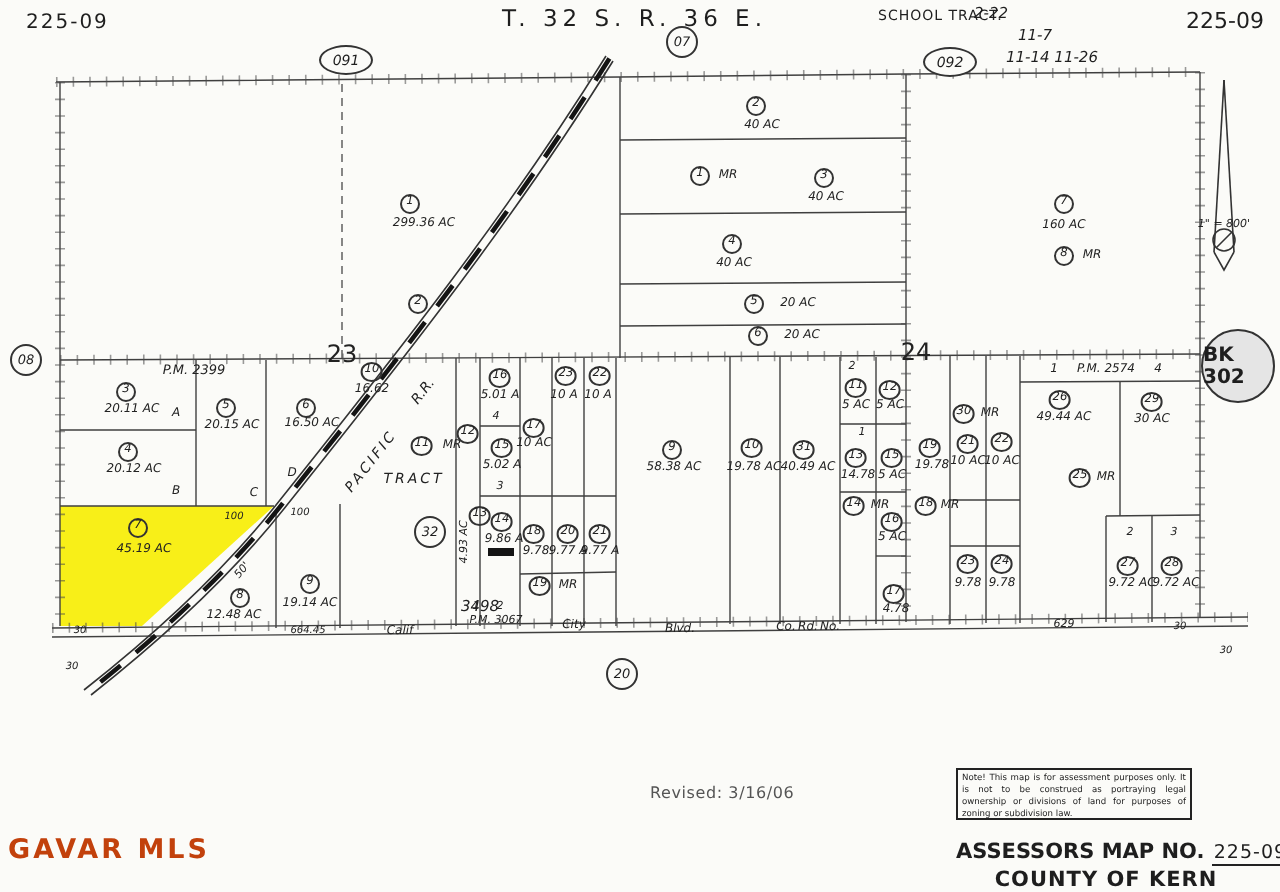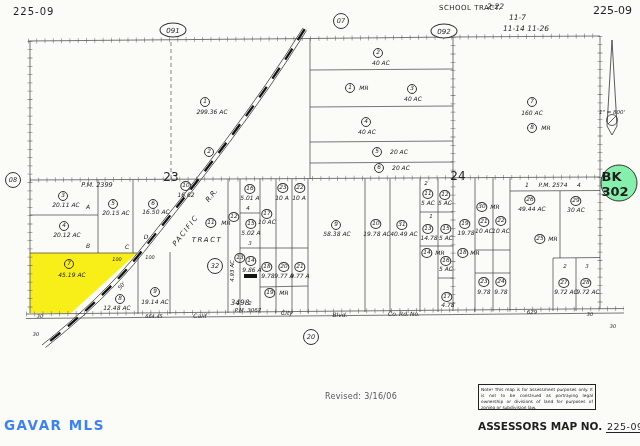--- a/index.html
+++ b/index.html
@@ -31,41 +31,41 @@
   .ref-ellipse{
     position:absolute;transform:translate(-50%,-50%);
     border:1px solid #333;border-radius:50%;
     width:25px;height:13px;display:flex;align-items:center;justify-content:center;
     font-size:7px;font-style:italic;background:#fbfbf8;
   }
   .ref-big{
     position:absolute;transform:translate(-50%,-50%);
     border:1.2px solid #333;border-radius:50%;
     width:35px;height:35px;display:flex;align-items:center;justify-content:center;
-    font-size:13px;font-weight:bold;background:#86efac;
+    font-size:10px;font-weight:bold;background:#e5e5e5;
   }
   .hdr{position:absolute;white-space:nowrap;}
   .hdr-left{left:13px;top:6px;font-size:10px;letter-spacing:1px;}
   .hdr-town{left:251px;top:2px;font-size:11.5px;letter-spacing:2.5px;}
   .school-label{left:439px;top:4px;font-size:7px;letter-spacing:.5px;}
   .school{position:absolute;font-size:7.5px;font-style:italic;white-space:nowrap;}
   .school-1{left:487px;top:2px;}
   .school-2{left:509px;top:13px;}
   .school-3{left:503px;top:24px;}
   .hdr-right{left:593px;top:4px;font-size:11px;}
   .revised{position:absolute;left:325px;top:392px;font-size:8px;color:#555;letter-spacing:.3px;}
   .notebox{
     position:absolute;left:478px;top:384px;width:118px;height:26px;
     border:1px solid #222;padding:1.5px 2px;box-sizing:border-box;
     font-size:4.3px;line-height:1.4;color:#222;text-align:justify;
   }
   .assessor-line{position:absolute;left:478px;top:420px;width:162px;font-size:10.5px;font-weight:bold;white-space:nowrap;}
   .assessor-no{font-weight:normal;font-size:9.5px;border-bottom:1px solid #222;padding:0 12px 0 1px;letter-spacing:.5px;}
   .county{position:absolute;left:478px;top:434px;width:150px;text-align:center;font-size:10.5px;font-weight:bold;letter-spacing:.5px;}
-  .watermark{position:absolute;left:4px;top:417px;font-size:13.5px;font-weight:bold;color:#3b82f6;letter-spacing:1.5px;}
+  .watermark{position:absolute;left:4px;top:417px;font-size:13.5px;font-weight:bold;color:#c2410c;letter-spacing:1.5px;}
 </style>
 </head>
 <body>
 
 <div id="canvas">
 
   <svg id="linework" width="640" height="446" viewBox="0 0 640 446">
 
     <polygon points="30,253 137,253 71,313 30,313" fill="#f8ef18"></polygon>
 
@@ -289,36 +289,38 @@
       <span class="t" style="font-size: 6px; left: 200px; top: 316px;">Calif</span>
       <span class="t" style="font-size: 6px; left: 287px; top: 313px;">City</span>
       <span class="t" style="font-size: 6px; left: 340px; top: 315px;">Blvd.</span>
       <span class="t" style="font-size: 6px; left: 393px; top: 314px;">Co.</span>
       <span class="t" style="font-size: 6px; left: 404px; top: 314px;">Rd.</span>
       <span class="t" style="font-size: 6px; left: 415px; top: 314px;">No.</span>
       <span class="t" style="font-size: 7px; transform: translate(-50%, -50%) rotate(-52deg); letter-spacing: 1.5px; left: 186px; top: 231px;">PACIFIC</span>
       <span class="t" style="font-size: 7px; transform: translate(-50%, -50%) rotate(-52deg); left: 212px; top: 196px;">R.R.</span>
       <span class="t" style="font-size: 5.5px; left: 612px; top: 113px;">1" = 800'</span>
       <span class="ref-ellipse" style="left: 173px; top: 30px;">091</span>
-      <span class="ref-ellipse" style="left: 444px; top: 31px;">092</span>
+      <span class="ref-ellipse" style="left: 475px; top: 31px;">092</span>
       <span class="ref-small" style="left: 341px; top: 21px;">07</span>
       <span class="ref-small" style="left: 13px; top: 180px;">08</span>
       <span class="ref-small" style="left: 311px; top: 337px;">20</span>
       <span class="ref-small" style="left: 215px; top: 266px;">32</span>
       <span class="ref-big" style="left: 619px; top: 183px;">BK 302</span>
     </div>
 
   <div class="hdr hdr-left">225-09</div>
+  <div class="hdr hdr-town">T. 32 S. R. 36 E.</div>
   <div class="hdr school-label">SCHOOL TRACT.</div>
   <div class="school school-1">2-22</div>
   <div class="school school-2">11-7</div>
   <div class="school school-3">11-14 11-26</div>
   <div class="hdr hdr-right">225-09</div>
 
   <div class="revised">Revised: 3/16/06</div>
   <div class="notebox">Note! This map is for assessment purposes only. It is not to be construed as portraying legal ownership or divisions of land for purposes of zoning or subdivision law.</div>
   <div class="assessor-line">
     <span>ASSESSORS MAP NO.</span>
     <span class="assessor-no">225-09</span>
   </div>
+  <div class="county">COUNTY OF KERN</div>
   <div class="watermark">GAVAR MLS</div>
 
 </div>
 
 </body></html>

